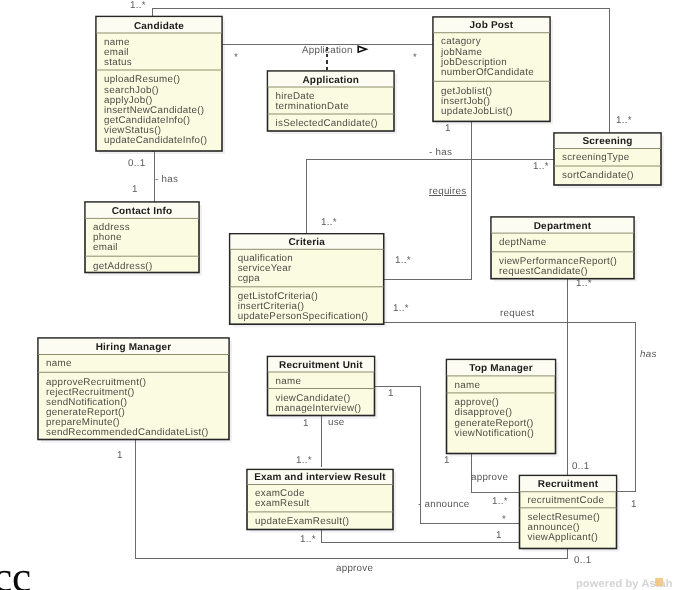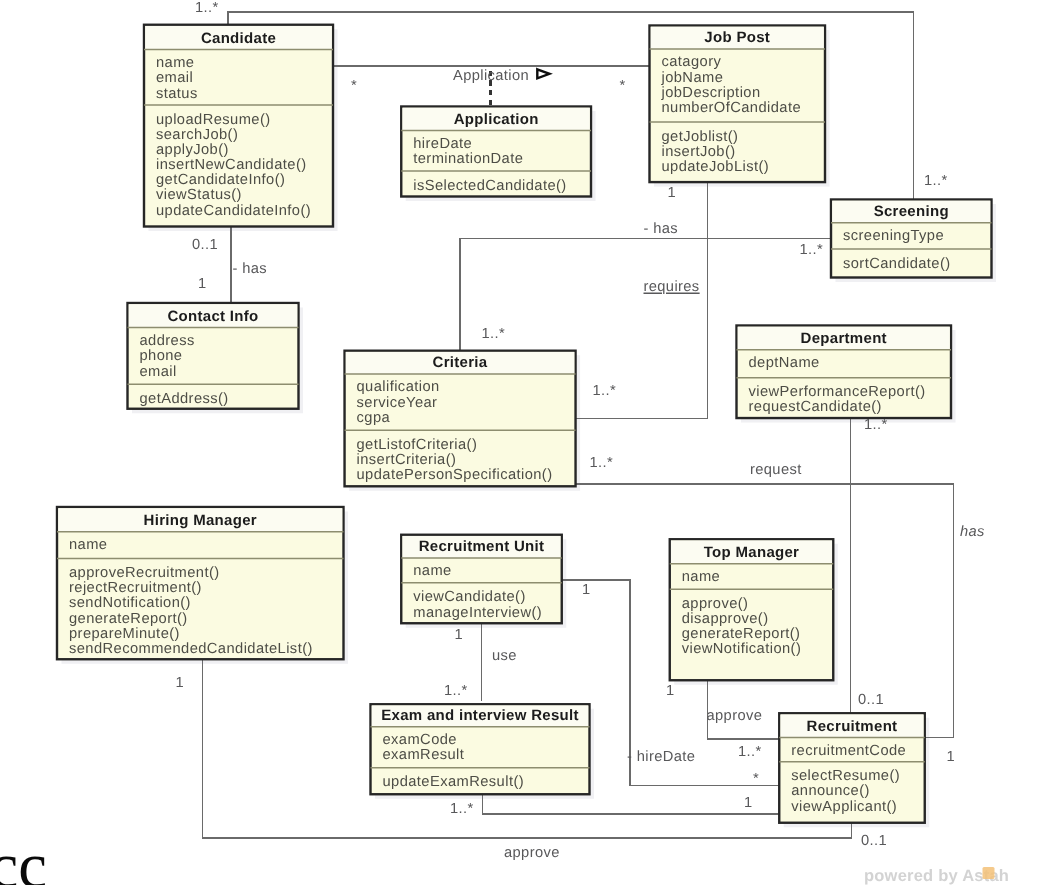--- a/index.html
+++ b/index.html
@@ -202,27 +202,27 @@
       <div class="lbl" style="left: 533px; top: 162px;">1..*</div>
       <div class="lbl" style="left: 429px; top: 187px; text-decoration: underline;">requires</div>
       <div class="lbl" style="left: 321px; top: 218px;">1..*</div>
       <div class="lbl" style="left: 395px; top: 256px;">1..*</div>
       <div class="lbl" style="left: 576px; top: 279px;">1..*</div>
       <div class="lbl" style="left: 393px; top: 304px;">1..*</div>
       <div class="lbl" style="left: 472px; top: 309px; padding-left: 28px;">request</div>
       <div class="lbl" style="left: 640px; top: 350px; font-style: italic;">has</div>
       <div class="lbl" style="left: 388px; top: 389px;">1</div>
       <div class="lbl" style="left: 303px; top: 419px;">1</div>
-      <div class="lbl" style="left: 328px; top: 433px;">use</div>
+      <div class="lbl" style="left: 328px; top: 418px;">use</div>
       <div class="lbl" style="left: 296px; top: 456px;">1..*</div>
       <div class="lbl" style="left: 117px; top: 451px;">1</div>
       <div class="lbl" style="left: 444px; top: 456px;">1</div>
       <div class="lbl" style="left: 471px; top: 473px;">approve</div>
       <div class="lbl" style="left: 572px; top: 462px;">0..1</div>
-      <div class="lbl" style="left: 418px; top: 500px;">- hireDate</div>
+      <div class="lbl" style="left: 418px; top: 500px;">- announce</div>
       <div class="lbl" style="left: 492px; top: 497px;">1..*</div>
       <div class="lbl" style="left: 631px; top: 500px;">1</div>
       <div class="lbl" style="left: 502px; top: 515px;">*</div>
       <div class="lbl" style="left: 496px; top: 531px;">1</div>
       <div class="lbl" style="left: 300px; top: 535px;">1..*</div>
       <div class="lbl" style="left: 336px; top: 564px;">approve</div>
       <div class="lbl" style="left: 574px; top: 556px;">0..1</div>
     </div>
   <div class="astah" style="left: 576px; top: 578px;">powered by Astah</div>
   <div class="astah-mark" style="left: 655px; top: 578px; background: rgb(243, 193, 120);"></div>

